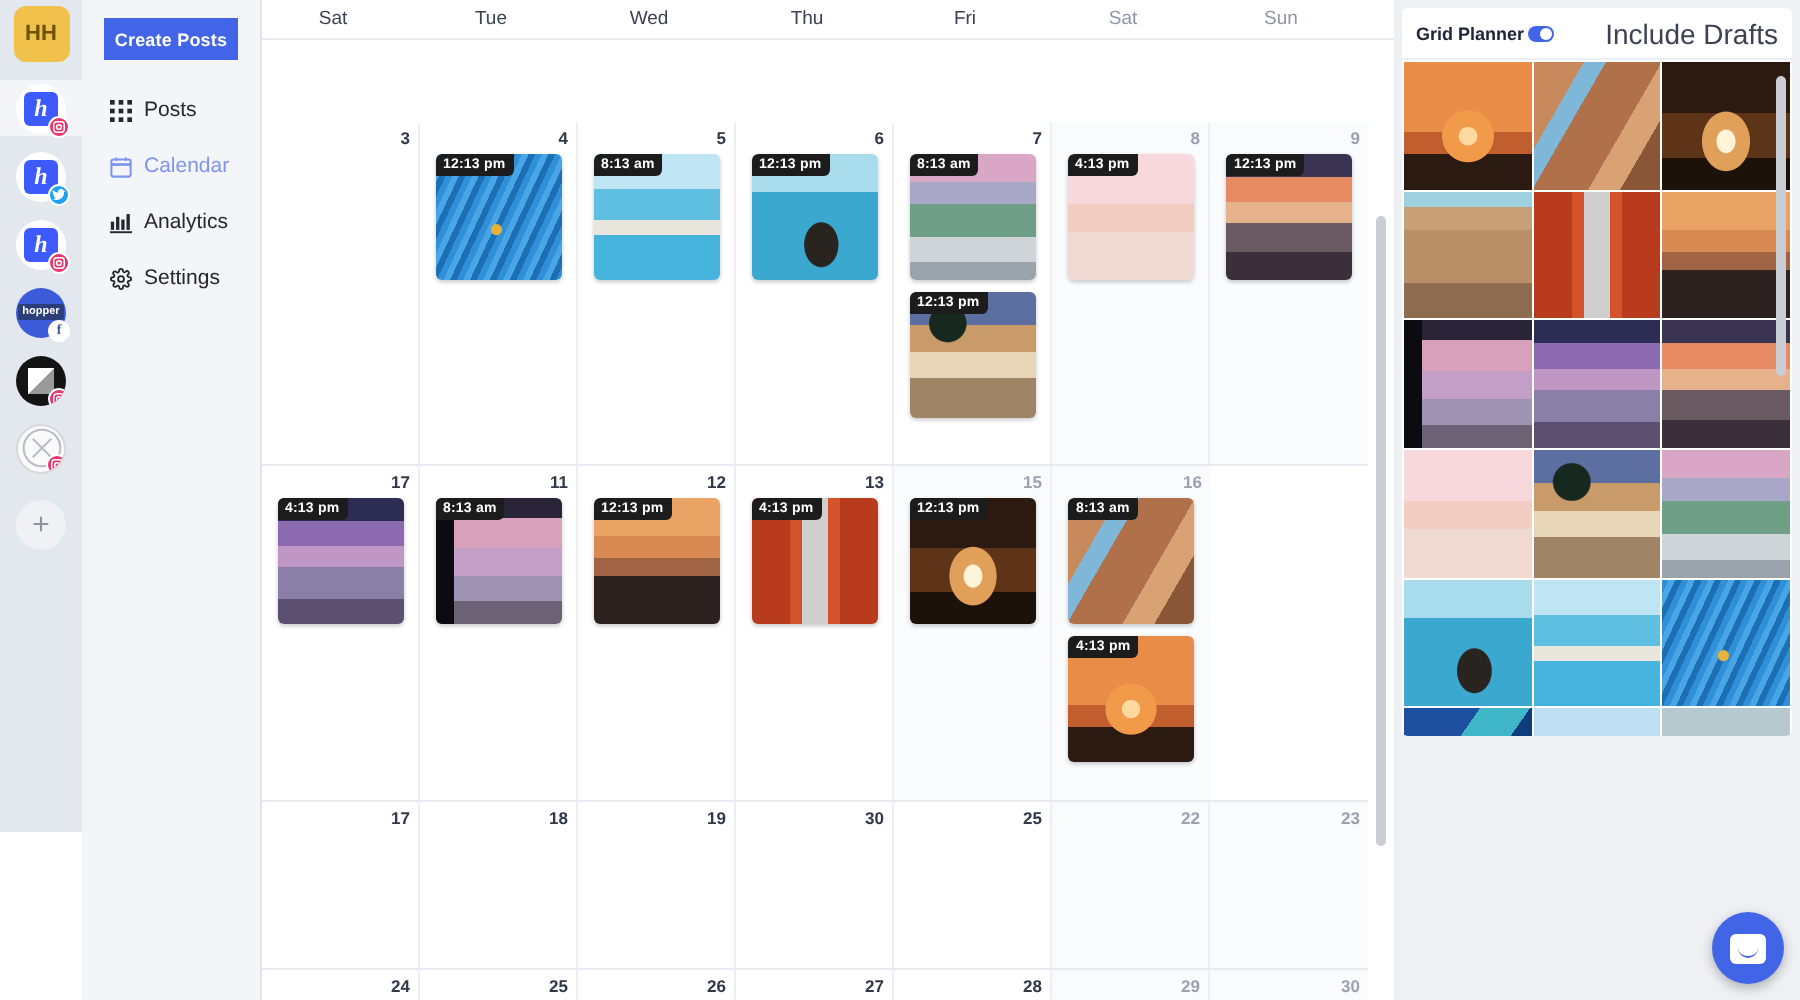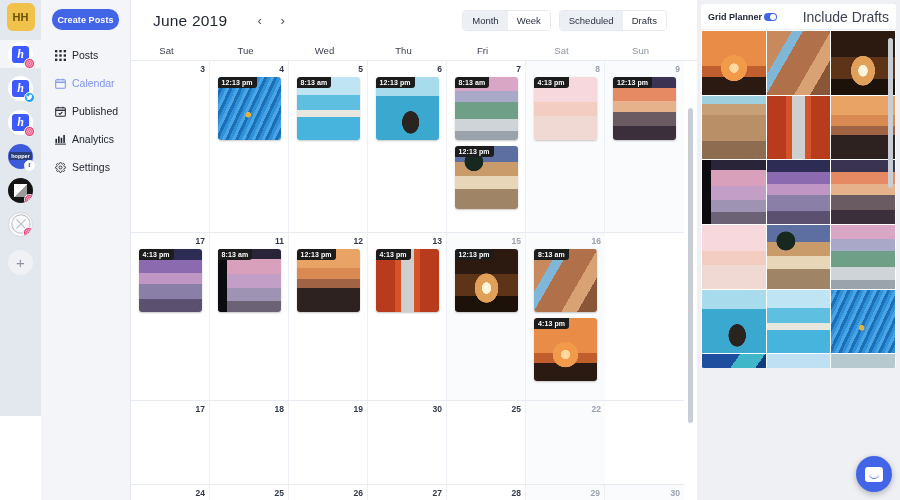--- a/index.html
+++ b/index.html
@@ -70,21 +70,21 @@
   }
 
   
   .nav {
     width: 90px; flex: 0 0 90px; height: 500px;
     background: #f3f5f8; border-right: 1px solid #e2e6ec;
     padding: 7px 8px;
   }
   .create-btn {
     width: 67px; height: 21px; background: #4265e8; color: #fff;
-    font-size: 9px; font-weight: 600; border-radius: 10px;
+    font-size: 9px; font-weight: 600; border-radius: 0;
     display: flex; align-items: center; justify-content: center;
     margin: 2px 0 11px 3px; cursor: pointer; letter-spacing:.1px;
   }
   .nav-item {
     display: flex; align-items: center; gap: 6px;
     height: 28px; padding-left: 5px; font-size: 10.5px; color: #23272f;
     cursor: pointer;
   }
   .nav-item.active { color: #7e95ef; }
   .nav-ico { width: 12px; height: 12px; display:flex; align-items:center; justify-content:center; flex:0 0 12px;}
@@ -297,31 +297,20 @@
       <span class="nav-ico">
         <svg width="11" height="11" viewBox="0 0 16 16" fill="none" stroke="#7e95ef" stroke-width="1.5">
           <rect x="1" y="2.5" width="14" height="12.5" rx="1.5"></rect>
             <path d="M1 6.2h14" stroke-width="2"></path>
           <path d="M4.6 1v2.6M11.4 1v2.6"></path>
         </svg>
       </span>
       <span>Calendar</span>
     </div>
 
-    <div class="nav-item">
-      <span class="nav-ico">
-        <svg width="11" height="11" viewBox="0 0 16 16" fill="none" stroke="#23272f" stroke-width="1.5">
-          <rect x="1" y="2.5" width="14" height="12.5" rx="1.5"></rect>
-            <path d="M1 6.2h14" stroke-width="2"></path>
-          <path d="M4.6 1v2.6M11.4 1v2.6"></path>
-            <path d="M5.4 10.4l1.8 1.8 3.6-3.6" stroke-width="1.6"></path>
-        </svg>
-      </span>
-      <span>Published</span>
-    </div>
 
     <div class="nav-item">
       <span class="nav-ico">
         <svg width="11" height="11" viewBox="0 0 16 16" fill="#23272f">
           <rect x="0.6" y="7" width="2.4" height="6"></rect>
             <rect x="4.4" y="3.5" width="2.4" height="9.5"></rect>
           <rect x="8.2" y="5.5" width="2.4" height="7.5"></rect>
             <rect x="12" y="1.5" width="2.4" height="11.5"></rect>
           <rect x="0" y="14" width="16" height="1.4"></rect>
         </svg>
@@ -334,37 +323,20 @@
         <svg width="11" height="11" viewBox="0 0 24 24" fill="none" stroke="#23272f" stroke-width="2">
           <circle cx="12" cy="12" r="3.2"></circle>
           <path d="M19.4 15a1.6 1.6 0 00.3 1.8l.1.1a2 2 0 11-2.8 2.8l-.1-.1a1.6 1.6 0 00-1.8-.3 1.6 1.6 0 00-1 1.5V21a2 2 0 11-4 0v-.1a1.6 1.6 0 00-1-1.5 1.6 1.6 0 00-1.8.3l-.1.1A2 2 0 114.4 17l.1-.1a1.6 1.6 0 00.3-1.8 1.6 1.6 0 00-1.5-1H3a2 2 0 110-4h.1a1.6 1.6 0 001.5-1 1.6 1.6 0 00-.3-1.8l-.1-.1A2 2 0 117 4.4l.1.1a1.6 1.6 0 001.8.3H9a1.6 1.6 0 001-1.5V3a2 2 0 114 0v.1a1.6 1.6 0 001 1.5 1.6 1.6 0 001.8-.3l.1-.1A2 2 0 1119.6 7l-.1.1a1.6 1.6 0 00-.3 1.8V9a1.6 1.6 0 001.5 1H21a2 2 0 110 4h-.1a1.6 1.6 0 00-1.5 1z"></path>
         </svg>
       </span>
       <span>Settings</span>
     </div>
   </div>
 
   <div class="cal">
-    <div class="cal-head">
-      <div class="cal-title">June 2019</div>
-      <div class="cal-nav">
-        <button>‹</button>
-        <button>›</button>
-      </div>
-      <div class="seg-wrap">
-        <div class="seg">
-          <button class="on">Month</button>
-          <button>Week</button>
-        </div>
-        <div class="seg">
-          <button class="on">Scheduled</button>
-          <button>Drafts</button>
-        </div>
-      </div>
-    </div>
 
     <div class="dow" id="dow">
         <div>Sat</div>
         <div>Tue</div>
         <div>Wed</div>
         <div>Thu</div>
         <div>Fri</div>
         <div class="we">Sat</div>
         <div class="we">Sun</div>
       </div>
@@ -479,20 +451,23 @@
             <span class="daynum">19</span>
           </div>
           <div class="day">
             <span class="daynum">30</span>
           </div>
           <div class="day">
             <span class="daynum">25</span>
           </div>
           <div class="day we">
             <span class="daynum">22</span>
+          </div>
+          <div class="day we">
+            <span class="daynum">23</span>
           </div>
         </div>
         <div class="wk" style="min-height: 40px;">
           <div class="day">
             <span class="daynum">24</span>
           </div>
           <div class="day">
             <span class="daynum">25</span>
           </div>
           <div class="day">

